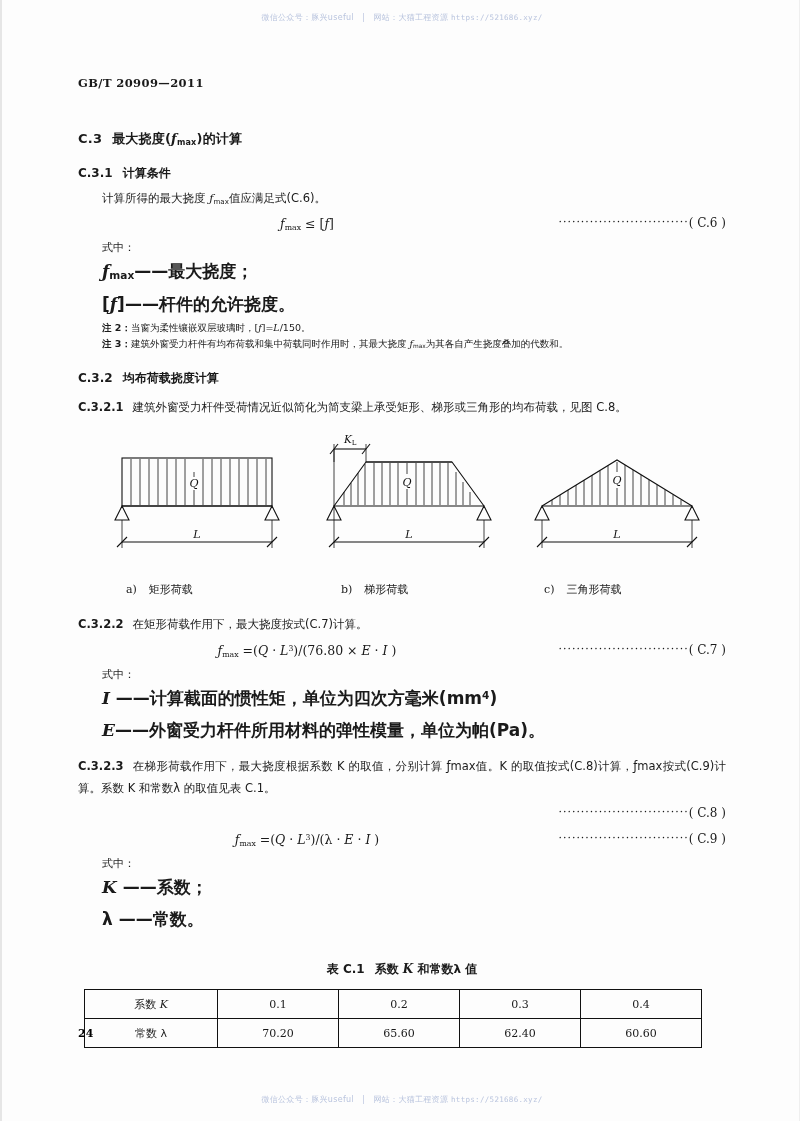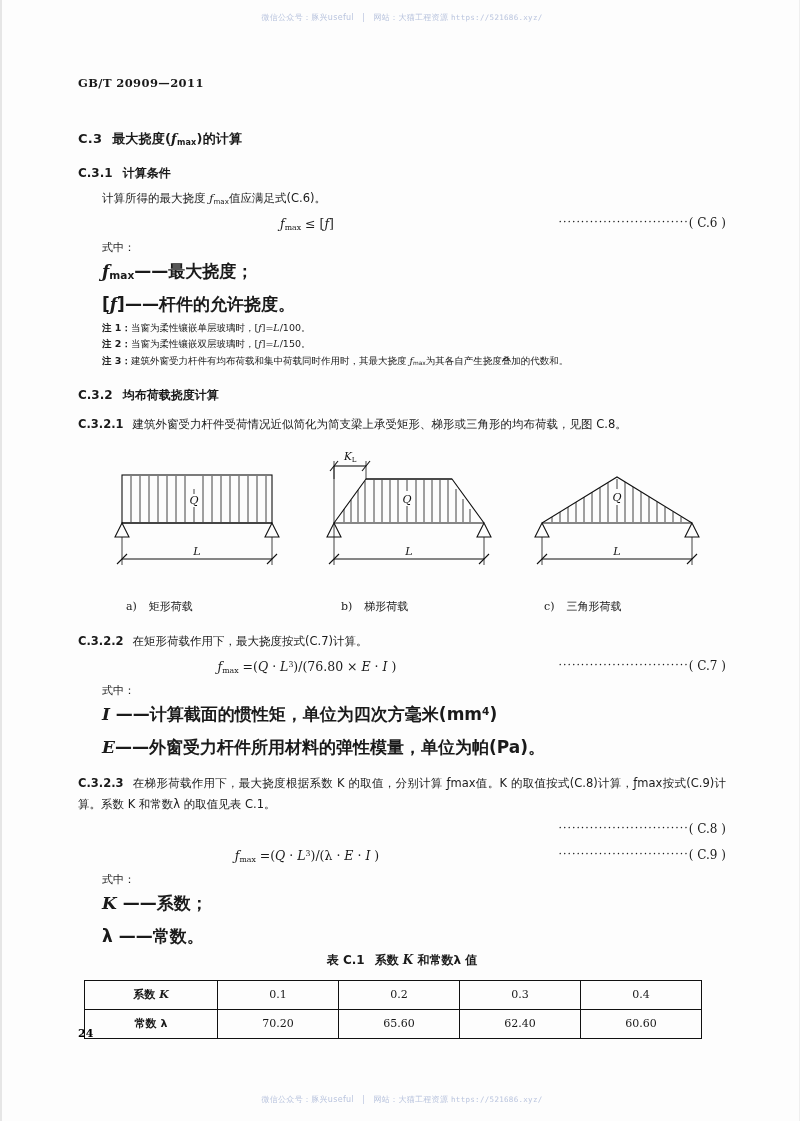--- a/index.html
+++ b/index.html
@@ -168,37 +168,38 @@
     margin-top: 12px;
     letter-spacing: 0.2px;
   }
   .fig-caption .cnum { margin-right: 10px; }
 
   
   .table-caption {
     text-align: center;
     font-weight: bold;
     font-size: 12px;
+    margin-top: 26px;
     margin-bottom: 11px;
   }
   .table-caption .tnum { margin-right: 10px; }
   table.ktab {
     border-collapse: collapse;
     width: 618px;
     margin-left: 6px;
     table-layout: fixed;
   }
   table.ktab td {
     border: 1px solid #111;
     height: 24px;
     text-align: center;
     font-size: 11px;
     padding: 2px 0;
   }
-  table.ktab .hdrcell { width: 132px; font-weight: bold; }
+  table.ktab .hdrcell { width: 132px; font-weight: normal; }
   table.ktab td.num { font-family: "DejaVu Serif","Liberation Serif",serif; }
 
   .pagenum {
     position: absolute;
     left: 76px;
     top: 1027px;
     font-size: 11px;
     font-weight: bold;
     font-family: "DejaVu Serif","Liberation Serif",serif;
   }
@@ -229,21 +230,20 @@
 
     <div class="mathline">
       <div class="formula formula-off"><i class="v">ƒ</i><sub class="s">max</sub> ≤ [<i class="v">ƒ</i>]</div>
       <div class="eqno"><span class="dots">·····························</span><span>( C.6 )</span></div>
     </div>
 
     <div class="shiyong">式中：</div>
     <div class="deflist"><i class="v">ƒ</i><sub class="s">max</sub>——最大挠度；</div>
     <div class="deflist">[<i class="v">ƒ</i>]——杆件的允许挠度。</div>
 
-    <div class="note"><b>注 1：</b>当窗为柔性镶嵌单层玻璃时，[<i class="v">ƒ</i>]=<i class="v">L</i>/100。</div>
     <div class="note"><b>注 2：</b>当窗为柔性镶嵌双层玻璃时，[<i class="v">ƒ</i>]=<i class="v">L</i>/150。</div>
     <div class="note"><b>注 3：</b>建筑外窗受力杆件有均布荷载和集中荷载同时作用时，其最大挠度 <i class="v">ƒ</i><sub class="s">max</sub>为其各自产生挠度叠加的代数和。</div>
 
     <div class="h3">
       <span class="num">C.3.2</span><span>均布荷载挠度计算</span>
     </div>
 
     <div class="para-num">
       <span class="num">C.3.2.1</span><span>建筑外窗受力杆件受荷情况近似简化为简支梁上承受矩形、梯形或三角形的均布荷载，见图 C.8。</span>
     </div>

